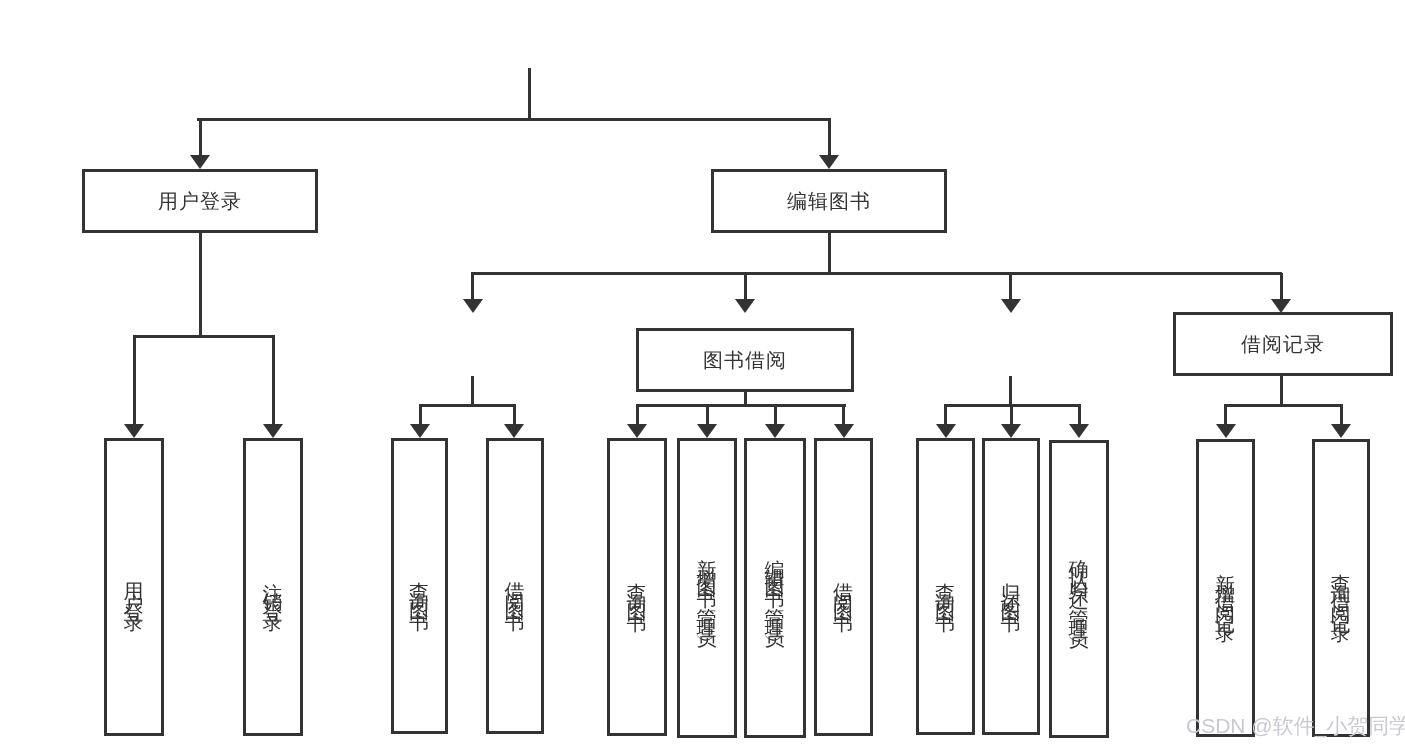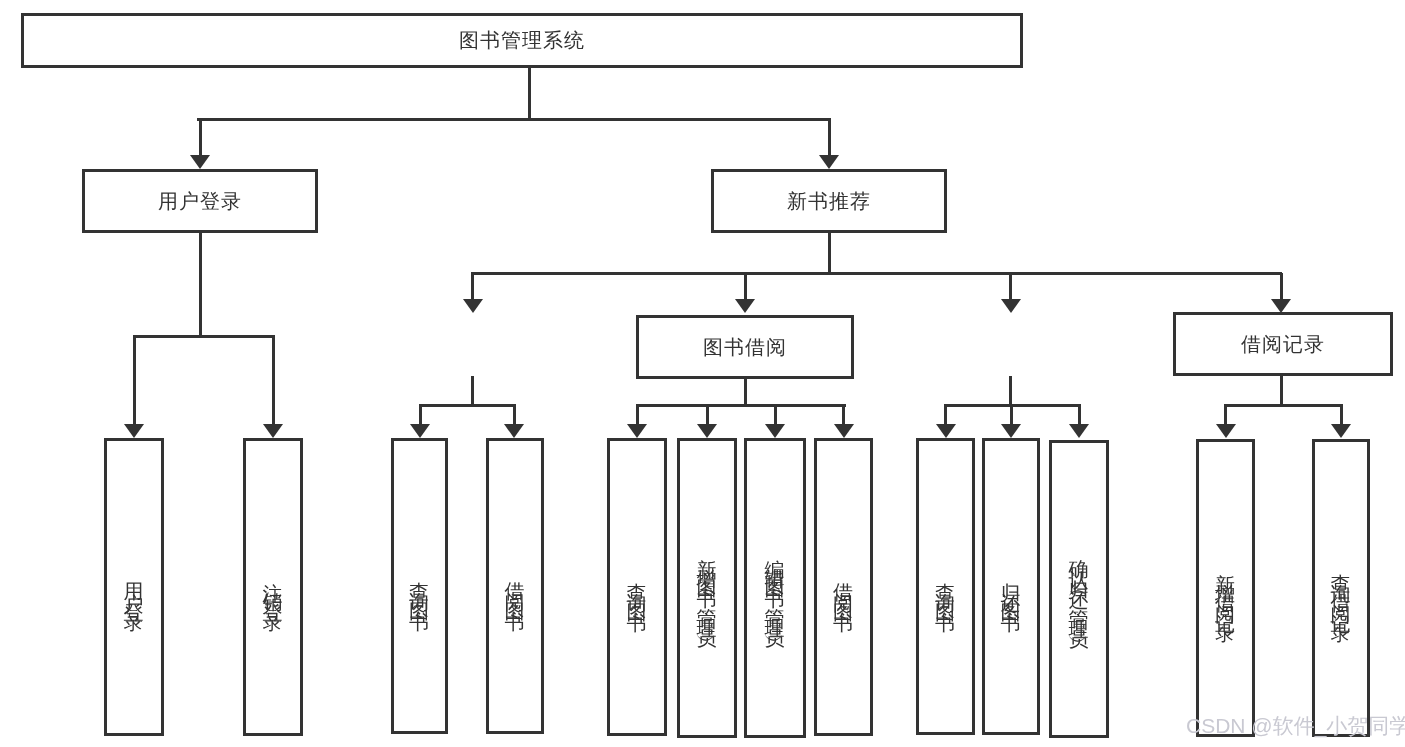--- a/index.html
+++ b/index.html
@@ -101,32 +101,29 @@
   <div class="ln" style="left:1077.5px;top:405px;width:3px;height:19px"></div>
   <div class="ah" style="left:1069px;top:424px"></div>
 
   <div class="ln" style="left:1279.5px;top:376px;width:3px;height:29px"></div>
   <div class="ln" style="left:1224px;top:403.5px;width:118.5px;height:3px"></div>
   <div class="ln" style="left:1224px;top:405px;width:3px;height:19px"></div>
   <div class="ah" style="left:1215.5px;top:424px"></div>
   <div class="ln" style="left:1339.5px;top:405px;width:3px;height:19px"></div>
   <div class="ah" style="left:1331px;top:424px"></div>
 
-  <div class="node h" style="left:21px;top:13px;width:1002px;height:55px">
-    <span>图书管理系统</span>
-  </div>
 
   <div class="node h" style="left:82px;top:169px;width:236px;height:64px">
     <span>用户登录</span>
   </div>
   <div class="node h" style="left:711px;top:169px;width:236px;height:64px">
-    <span>新书推荐</span>
+    <span>编辑图书</span>
   </div>
 
-  <div class="node h" style="left:636px;top:315px;width:218px;height:64px">
+  <div class="node h" style="left:636px;top:328px;width:218px;height:64px">
     <span>图书借阅</span>
   </div>
   <div class="node h" style="left:1173px;top:312px;width:220px;height:64px">
     <span>借阅记录</span>
   </div>
 
   <div class="node v" style="left:104px;top:438px;width:60px;height:298px">
     <span>用户登录</span>
   </div>
   <div class="node v" style="left:243px;top:438px;width:60px;height:298px">

